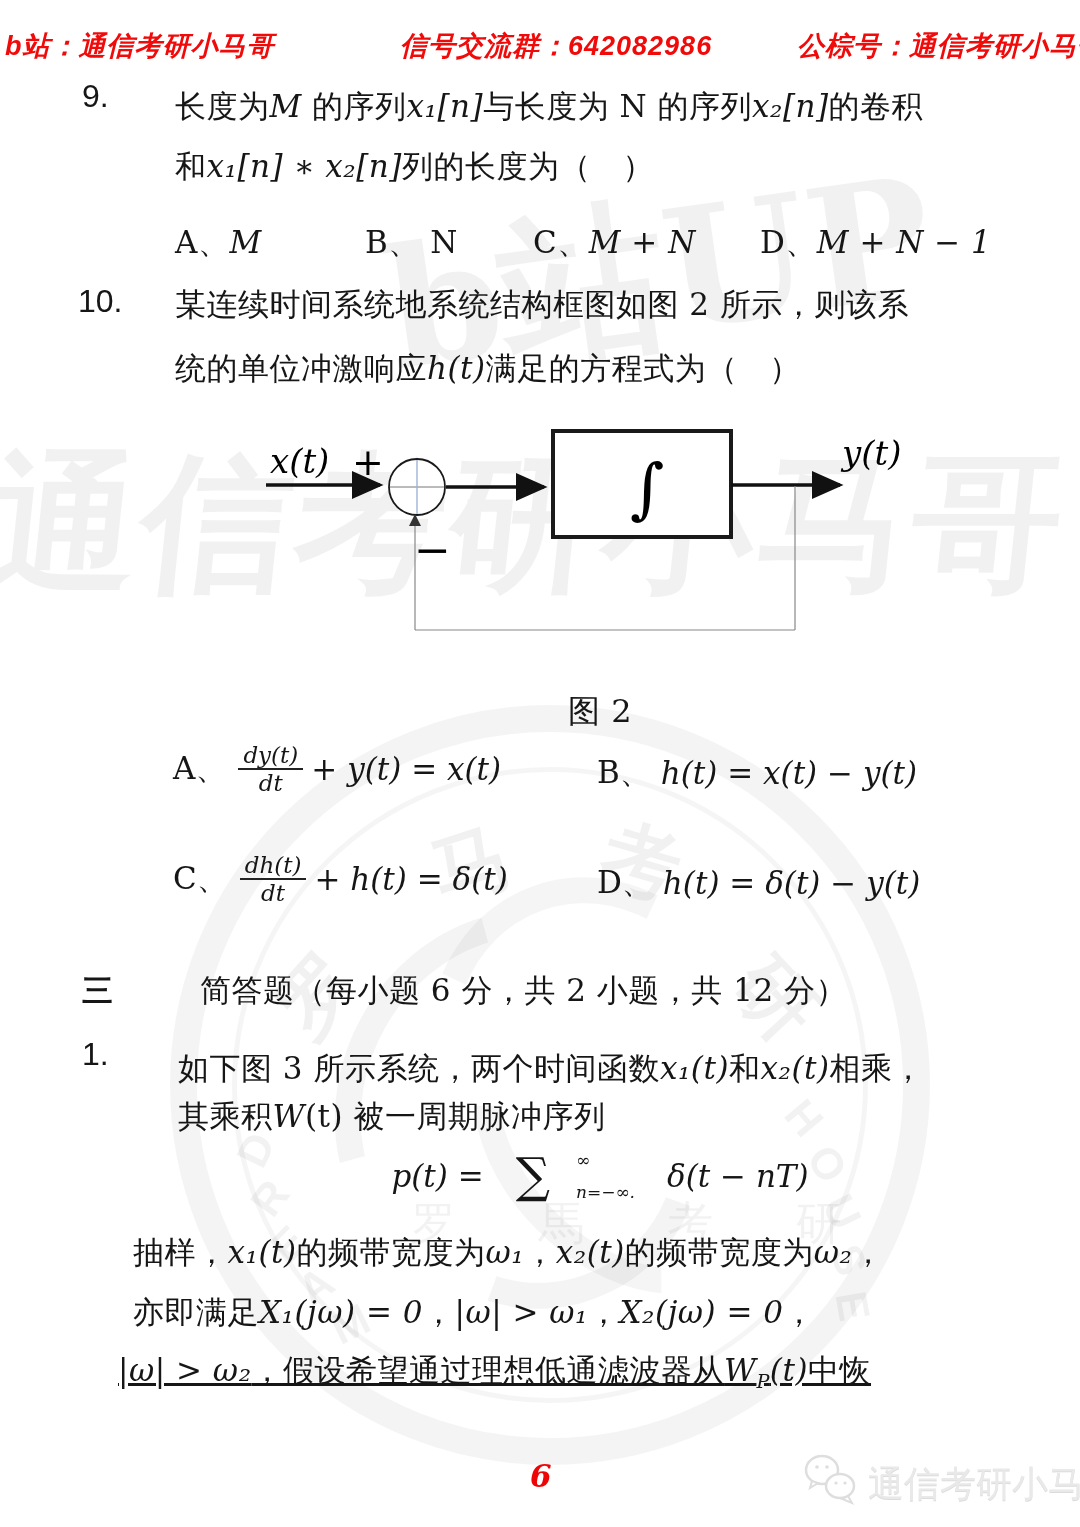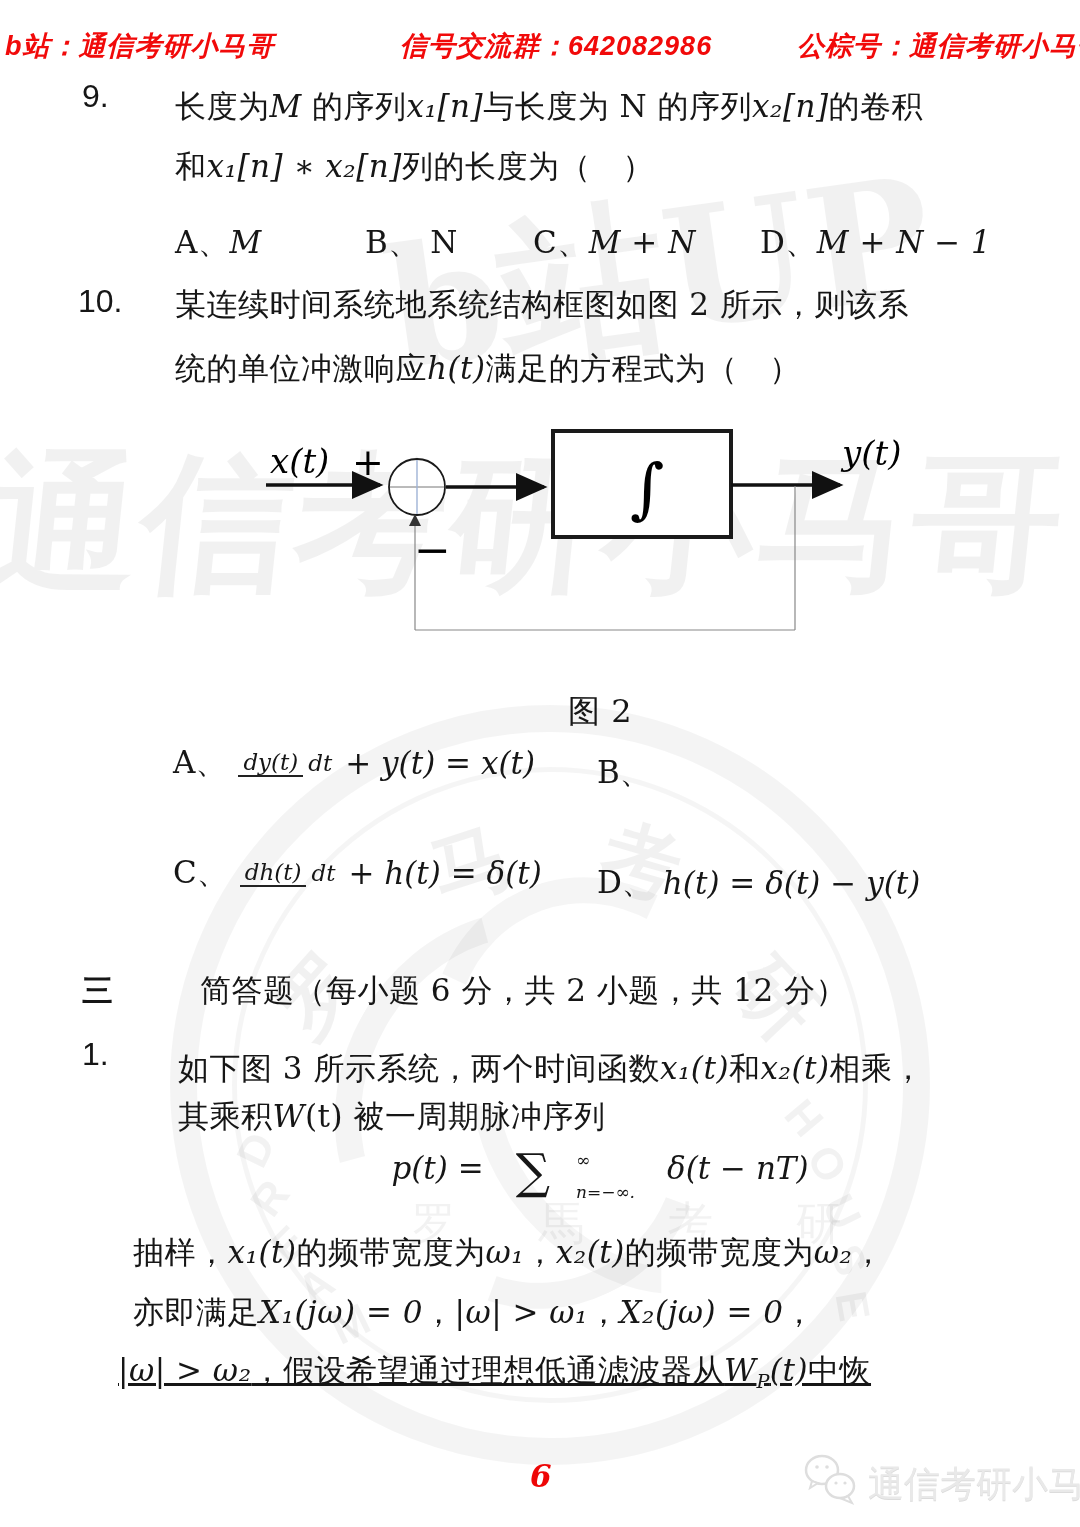--- a/index.html
+++ b/index.html
@@ -10,26 +10,26 @@
   .hdr{font-family:"Liberation Sans",sans-serif;font-weight:bold;font-style:italic;
        font-size:27px;color:#f10a0a;white-space:nowrap;letter-spacing:1px;}
   
   .zh{font-size:31px;white-space:nowrap;letter-spacing:0.5px;}
   .num{font-family:"Liberation Sans",sans-serif;font-size:32px;}
   .m{font-family:"DejaVu Serif",serif;font-style:italic;}
   .msub{font-family:"DejaVu Serif",serif;font-style:italic;vertical-align:sub;font-size:0.62em;}
   
   .optrow{display:flex;align-items:center;white-space:nowrap;font-size:31px;}
   .optlabel{margin-right:10px;}
-  .frac{display:inline-flex;flex-direction:row;align-items:center;margin:0 8px 0 2px;vertical-align:middle;}
+  .frac{display:inline-flex;flex-direction:column;align-items:center;margin:0 8px 0 2px;vertical-align:middle;}
   .fnum,.fden{font-size:23px;font-family:"DejaVu Serif",serif;font-style:italic;padding:0 5px;line-height:1.15;}
   .fnum{border-bottom:2px solid #222;}
   .rest{font-family:"DejaVu Serif",serif;font-style:italic;}
   
-  .formula{display:flex;align-items:flex-start;justify-content:center;font-size:31px;gap:24px;}
+  .formula{display:flex;align-items:center;justify-content:center;font-size:31px;gap:24px;}
   .sigma{font-size:48px;font-family:"DejaVu Serif",serif;line-height:0.9;margin:0 2px 0 8px;}
   .limits{display:inline-flex;flex-direction:column;justify-content:space-between;height:52px;
           font-size:17px;font-family:"DejaVu Serif",serif;font-style:italic;margin-right:8px;}
   
   .wm{color:rgba(0,0,0,0.055);pointer-events:none;}
   .wm-top{font-size:165px;font-weight:bold;font-family:"DejaVu Serif",serif;transform:rotate(-8deg);}
   .wm-band{font-size:150px;font-weight:bold;font-family:"DejaVu Serif",serif;letter-spacing:4px;white-space:nowrap;transform:skewX(-6deg);}
   .ring{border-radius:50%;position:absolute;}
   .arcchar{position:absolute;font-size:78px;font-weight:bold;font-family:"DejaVu Serif",serif;color:rgba(0,0,0,0.055);}
   .arclatin{position:absolute;font-size:44px;font-weight:bold;font-family:"Liberation Sans",sans-serif;color:rgba(0,0,0,0.05);}
@@ -129,20 +129,21 @@
 <div class="abs optrow" style="left:173px;top:742px;">
   <span class="optlabel">A、</span>
   <span class="frac">
     <span class="fnum">dy(t)</span>
     <span class="fden">dt</span>
   </span>
   <span class="rest">+ y(t) = x(t)</span>
 </div>
 <div class="abs optrow" style="left:597px;top:752px;">
   <span class="optlabel">B、</span>
+  <span class="rest">h(t) = x(t) − y(t)</span>
 </div>
 <div class="abs optrow" style="left:173px;top:852px;">
   <span class="optlabel">C、</span>
   <span class="frac">
     <span class="fnum">dh(t)</span>
     <span class="fden">dt</span>
   </span>
   <span class="rest">+ h(t) = δ(t)</span>
 </div>
 <div class="abs optrow" style="left:597px;top:862px;">

